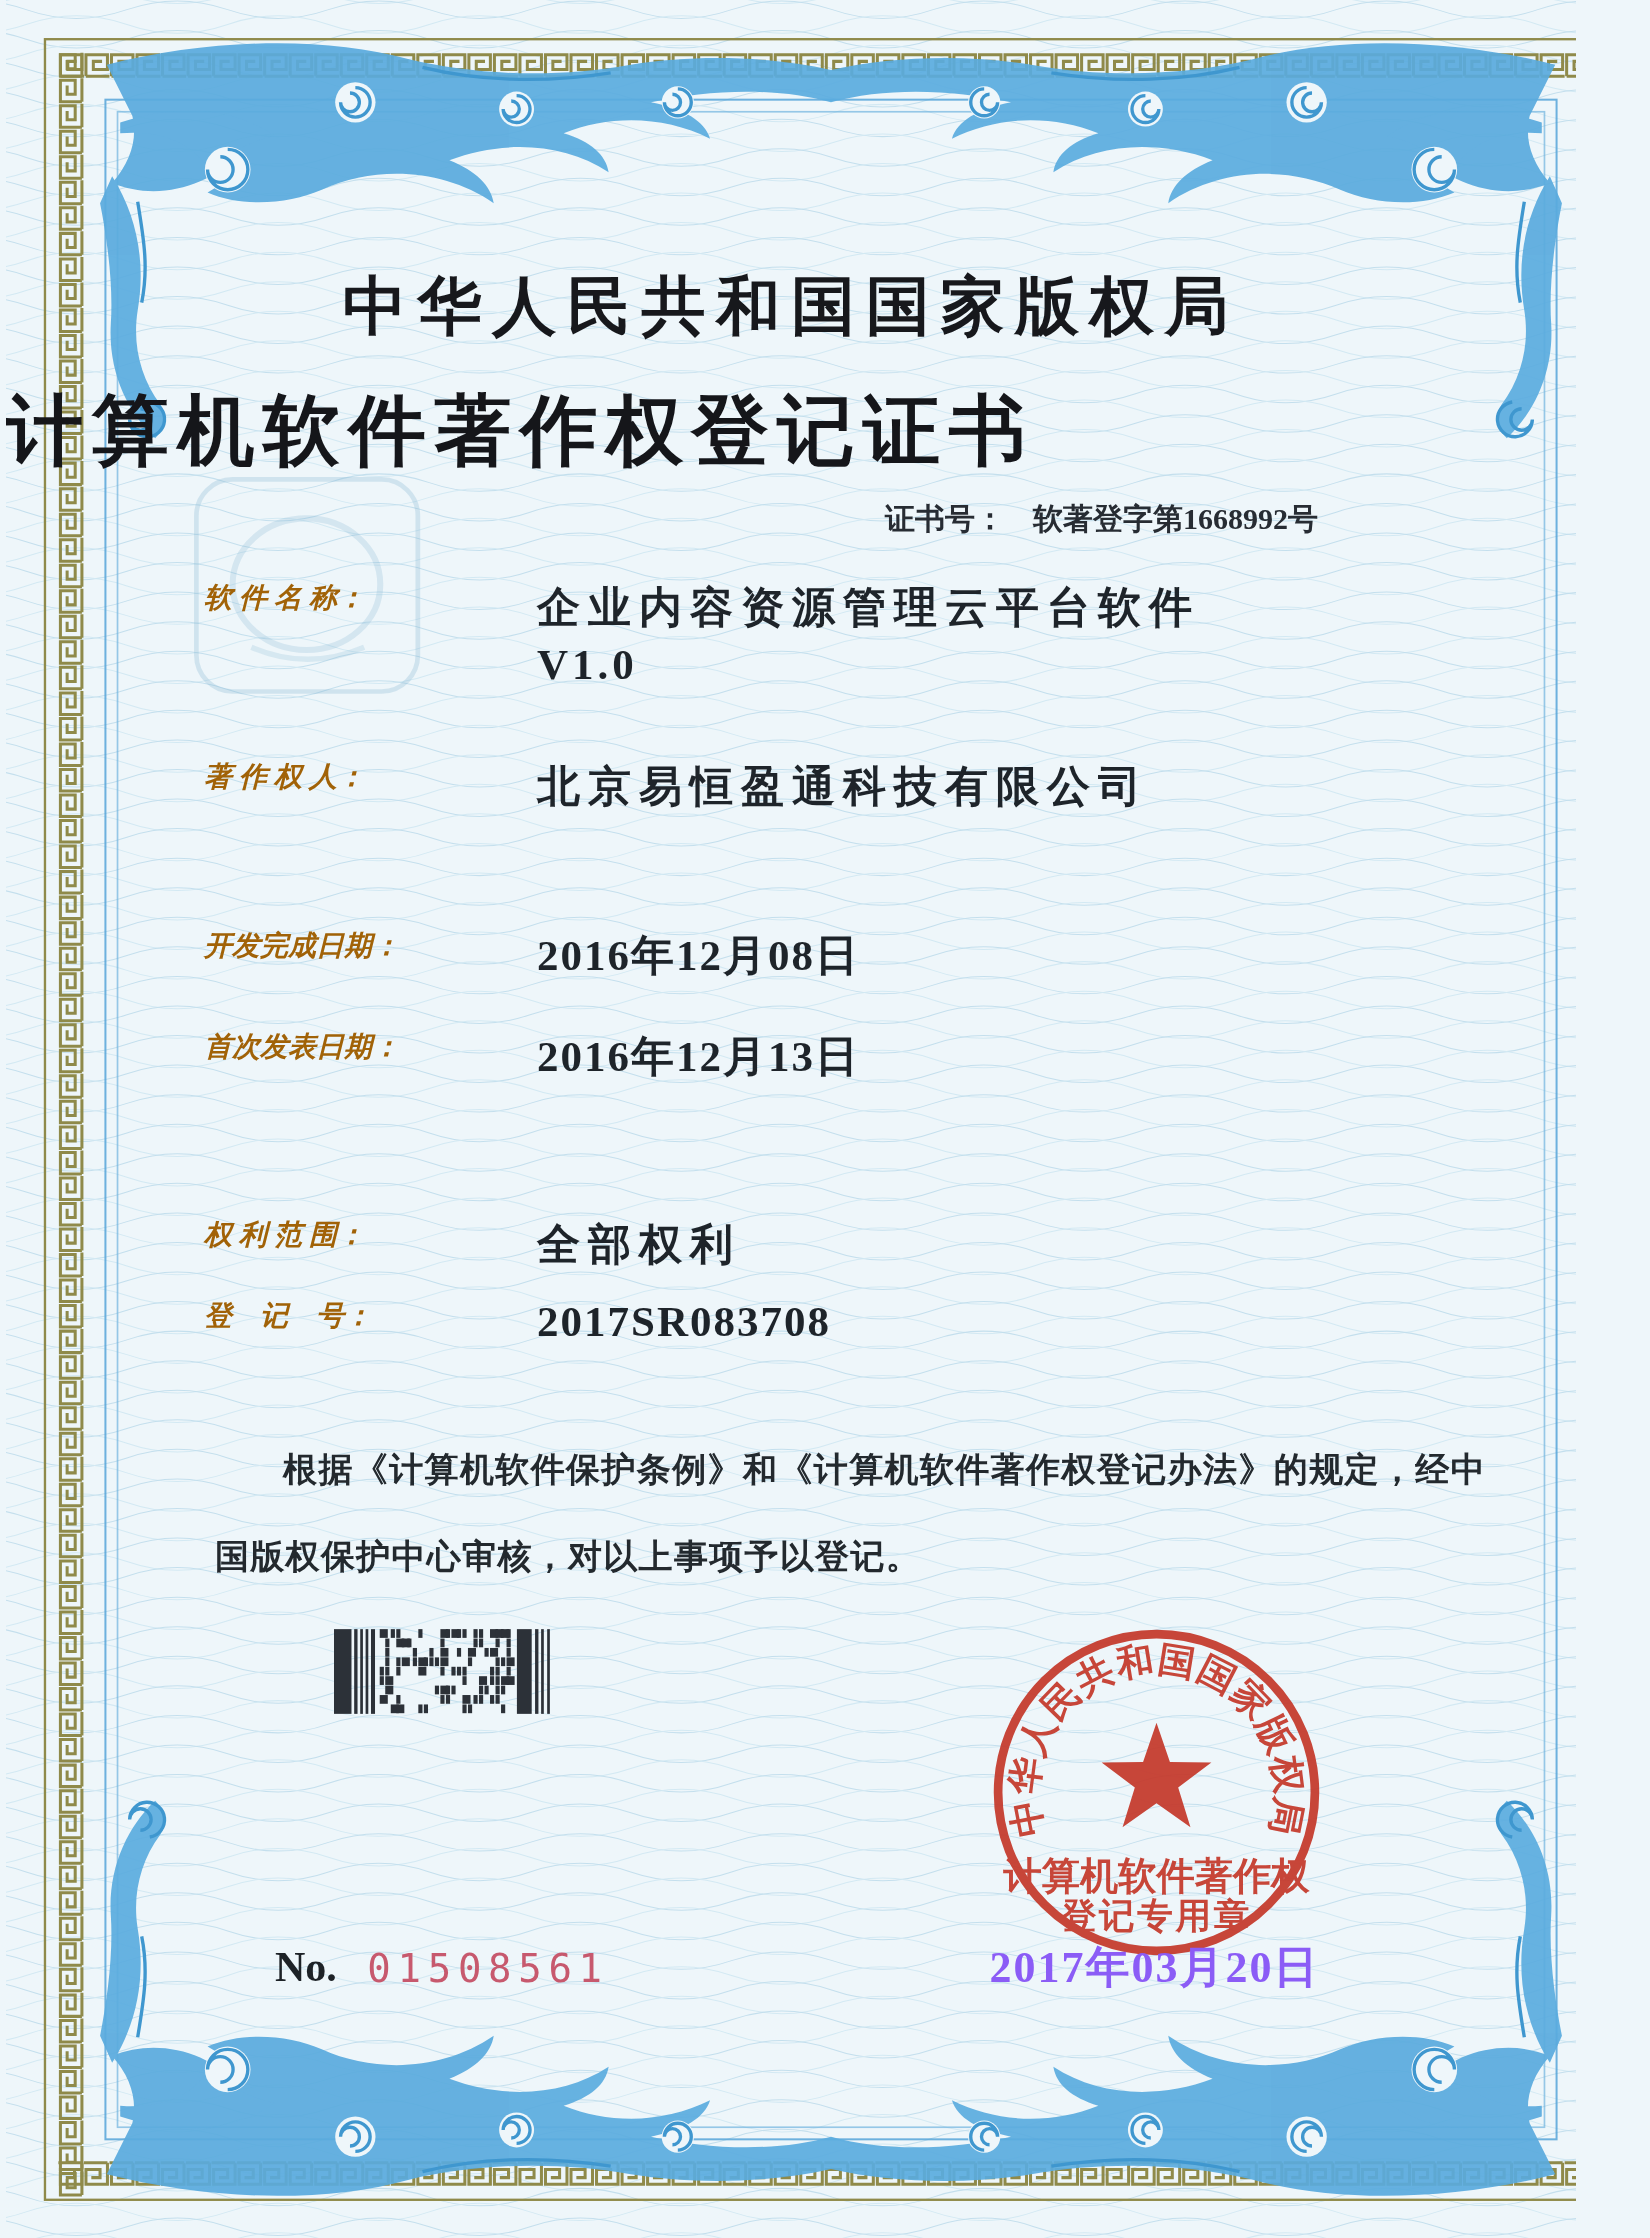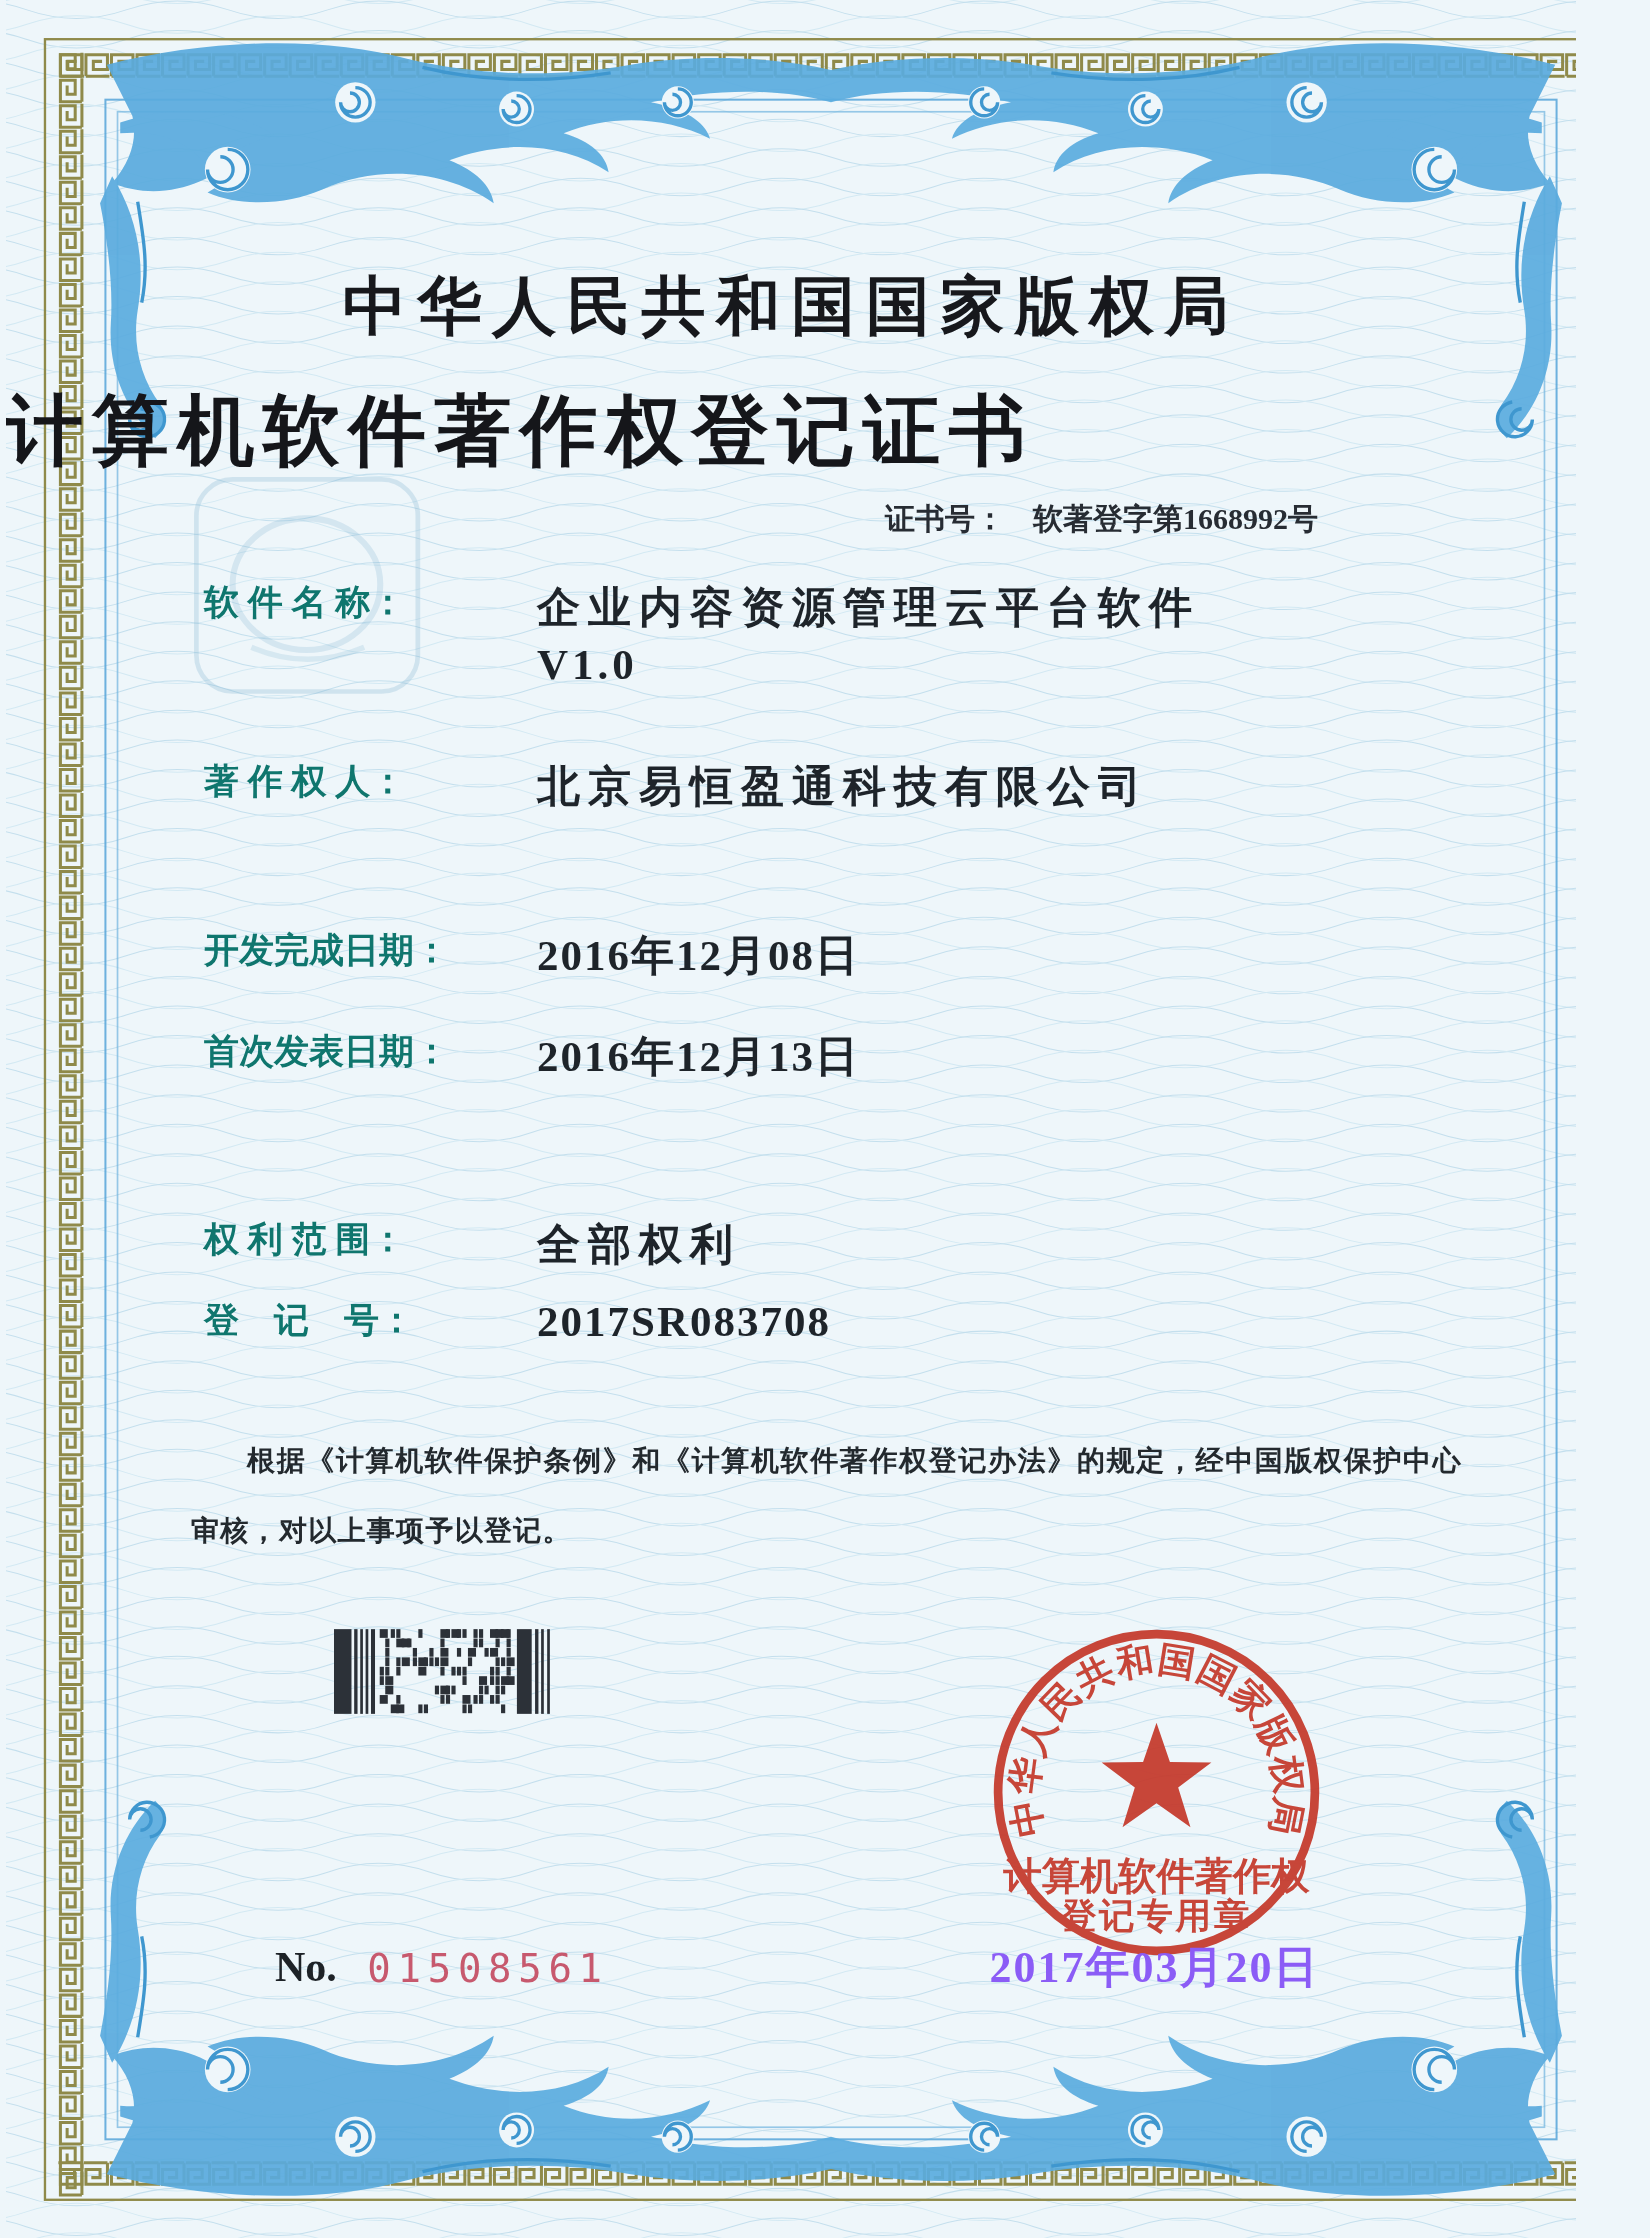--- a/index.html
+++ b/index.html
@@ -24,30 +24,30 @@
   }
   .cert-no{
     top:499px;right:258px;font-size:30px;font-weight:700;color:#272c33;
     white-space:nowrap;
   }
   .cert-no .gap{display:inline-block;width:28px;}
   .field-row{
     left:198px;width:1317px;display:flex;align-items:flex-start;
     font-weight:700;white-space:nowrap;
   }
-  .field-label{width:333px;flex:none;font-size:35px;color:#0f766e;}
+  .field-label{width:333px;flex:none;font-size:28px;color:#a16207;font-style:italic;}
   .field-value{font-size:43px;color:#1e242a;}
   .field-value.cjk{letter-spacing:8px;}
   .field-value.num{letter-spacing:2px;}
   .version-line{
     left:531px;top:640px;font-size:43px;font-weight:700;letter-spacing:4px;color:#1e242a;
   }
   .paragraph{
-    left:185px;top:1426px;width:1271px;
-    font-size:28px;line-height:70px;font-weight:700;color:#23292e;
+    left:209px;top:1426px;width:1271px;
+    font-size:34px;line-height:87px;font-weight:700;color:#23292e;
     text-indent:2em;text-align:justify;letter-spacing:1.3px;
   }
   .issue-date{
     left:880px;top:1938px;width:537px;text-align:center;
     font-size:44px;font-weight:700;color:#8b5cf6;letter-spacing:2px;white-space:nowrap;
   }
   .serial{left:269px;top:1943px;font-size:42px;white-space:nowrap;}
   .serial-label{font-weight:700;color:#1d2227;}
   .serial-value{
     font-family:"DejaVu Sans Mono","Liberation Mono",monospace;

